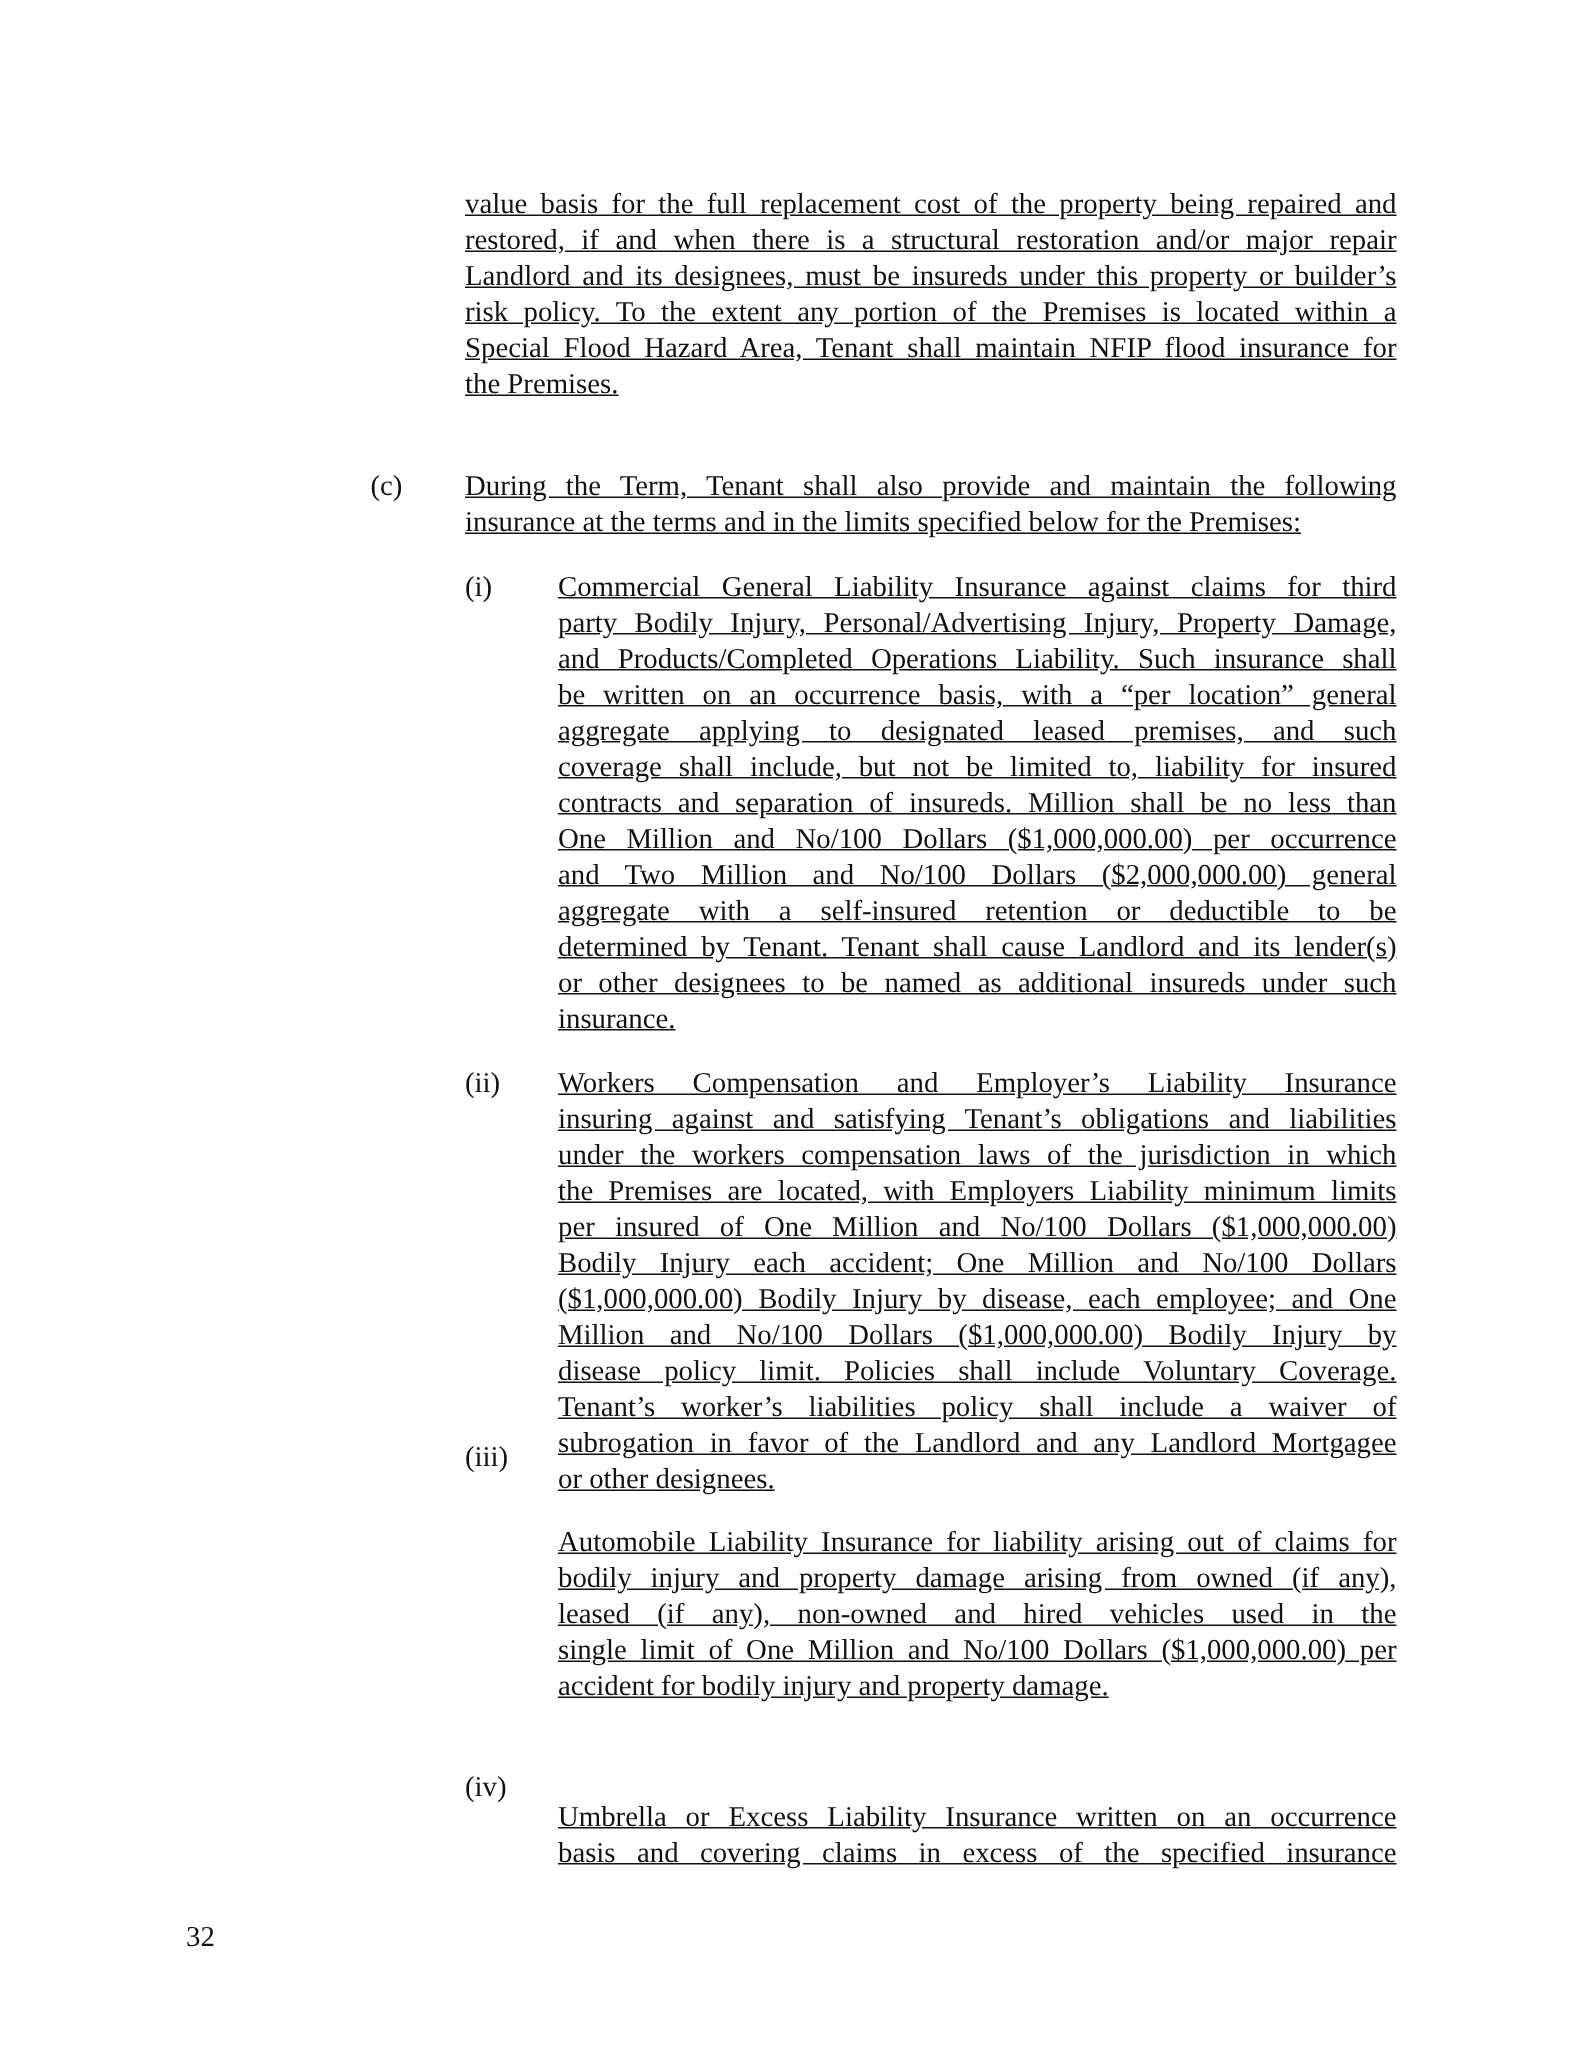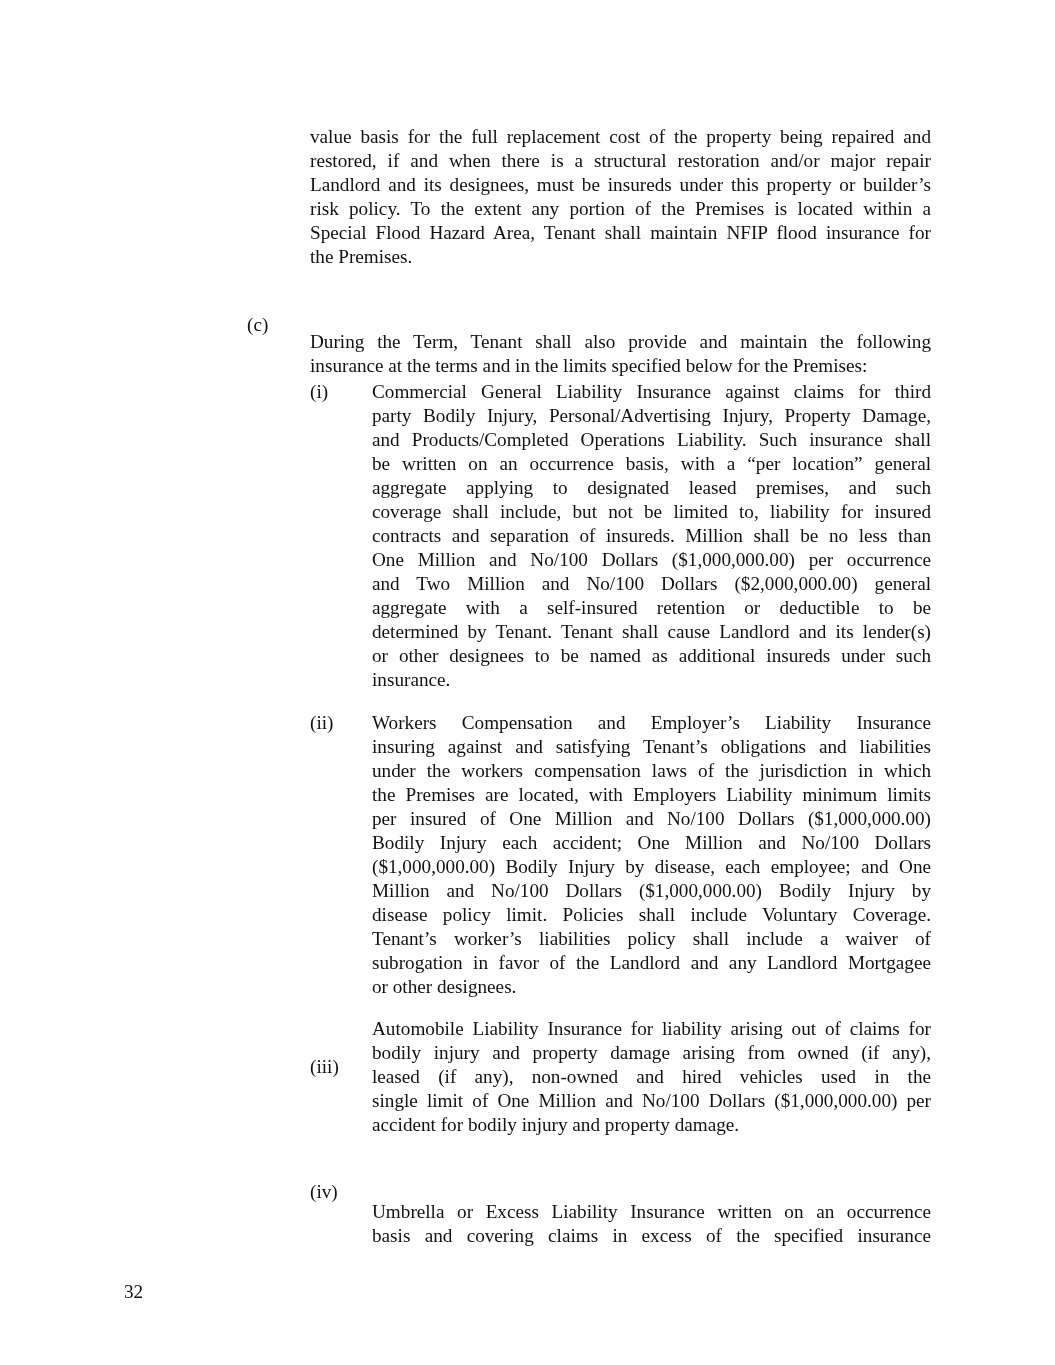--- a/index.html
+++ b/index.html
@@ -1,29 +1,29 @@
 <!DOCTYPE html>
 <html><head>
   <meta charset="utf-8">
   <style>
     html, body { margin: 0; padding: 0; background: #ffffff; }
     body { width: 1055px; height: 1365px; position: relative; overflow: hidden;
            font-family: "Liberation Serif", serif; color: #111; font-size: 19.2px; }
     .block { position: absolute; }
-    .line { display: block; height: 24px; line-height: 24px; text-align: justify; text-align-last: justify; white-space: normal; }
+    .line { display: block; height: 24px; line-height: 24px; text-align: justify; text-align-last: justify; white-space: normal; text-decoration: underline; }
     .line.last { text-align-last: left; }
     .label { position: absolute; line-height: 24px; }
     #para-b { left: 310px; top: 125px; width: 621px; }
     #label-c { left: 247px; top: 313px; }
-    #para-c { left: 310px; top: 313px; width: 621px; margin-top: 17px; }
+    #para-c { left: 310px; top: 313px; width: 621px; }
     .sub-label { left: 310px; }
     .sub-body { left: 372px; width: 559px; }
     #label-i { top: 380px; } #body-i { top: 380px; }
     #label-ii { top: 711px; } #body-ii { top: 711px; }
-    #label-iii { top: 1055px; } #body-iii { top: 1017px; }
+    #label-iii { top: 960px; } #body-iii { top: 1017px; }
     #label-iv { top: 1180px; } #body-iv { top: 1180px; margin-top: 20px; }
     #page-number { position: absolute; left: 124px; top: 1280px; line-height: 24px; }
   </style>
 </head>
 <body>
 
 <div class="block" id="para-b">
     <span class="line">value basis for the full replacement cost of the property being repaired and</span>
     <span class="line">restored, if and when there is a structural restoration and/or major repair</span>
     <span class="line">Landlord and its designees, must be insureds under this property or builder’s</span>

